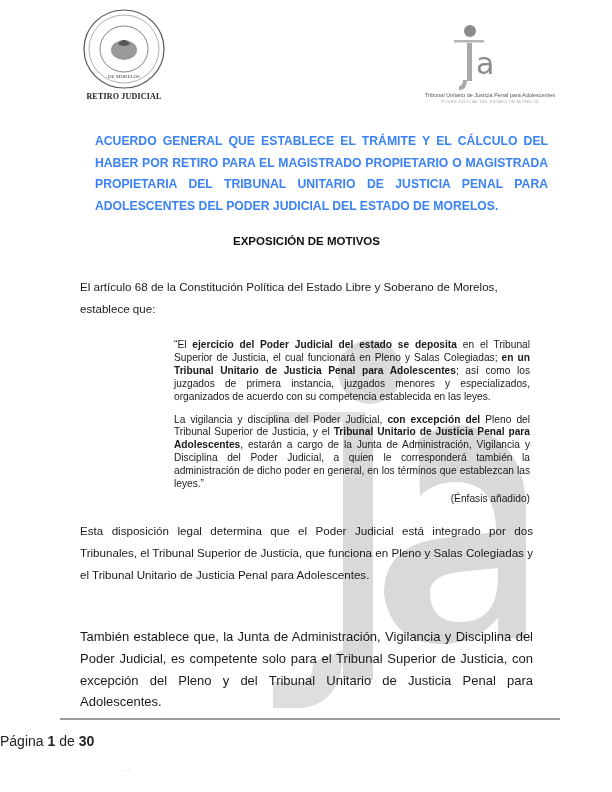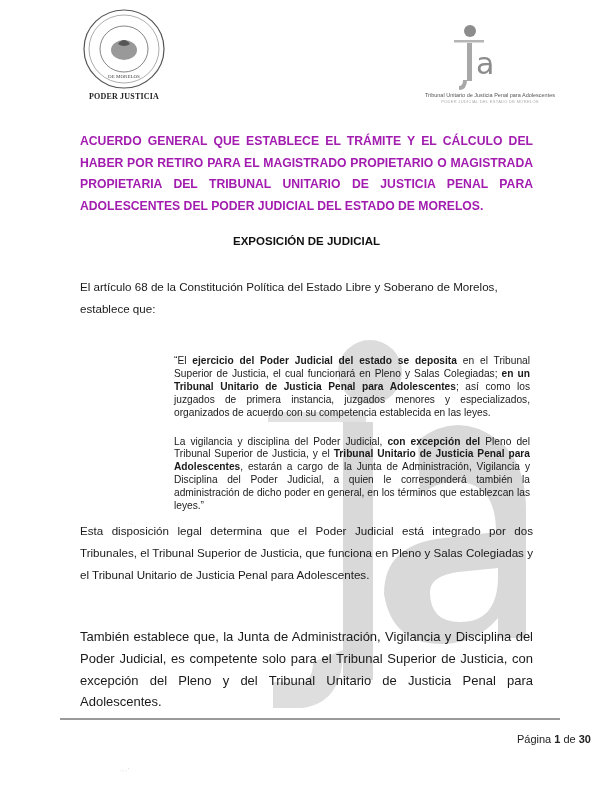--- a/index.html
+++ b/index.html
@@ -9,31 +9,31 @@
   
   .wm { position:absolute; left:0; top:0; width:612px; height:792px; pointer-events:none; }
   
   .seal { left:78px; top:8px; width:92px; height:82px; }
   .pj-label { left:74px; top:92px; width:100px; text-align:center; font-family:"Liberation Serif", serif;
               font-weight:bold; font-size:8px; letter-spacing:0.2px; color:#222; }
   .tja-logo { left:440px; top:22px; width:80px; height:74px; }
   .tja-name { left:410px; top:92px; width:160px; text-align:center; font-size:5.5px; color:#555; white-space:nowrap; }
   .tja-sub { left:420px; top:99px; width:140px; text-align:center; font-size:4px; color:#aaa; letter-spacing:0.3px; white-space:nowrap; }
   
-  .title { left:80px; top:131px; width:453px; font-weight:bold; font-size:12.2px; line-height:21.5px;
-           text-align:justify; text-align-last:left; color:#a21caf; }
+  .title { left:95px; top:131px; width:453px; font-weight:bold; font-size:12.2px; line-height:21.5px;
+           text-align:justify; text-align-last:left; color:#3b82f6; }
   .subtitle { left:80px; top:235px; width:453px; text-align:center; font-weight:bold; font-size:11.5px; color:#111; }
   .p1 { left:80px; top:276px; width:453px; font-size:11.6px; line-height:22px; }
   .quote { left:174px; top:339px; width:356px; font-size:10.2px; line-height:12.9px; text-align:justify; }
-  .quote p { margin:16px 0 10px 0; }
+  .quote p { margin:0 0 10px 0; }
   .quote .emph { text-align:right; margin-top:-8px; }
   .p2 { left:80px; top:520px; width:453px; font-size:11.6px; line-height:21.8px; text-align:justify; }
   .p3 { left:80px; top:626px; width:453px; font-size:13px; line-height:21.8px; text-align:justify; }
   .rule { left:60px; top:718px; width:500px; height:2px; background:#9a9a9a; }
-  .footer { left:0; top:733px; width:591px; text-align:right; font-size:11px; color:#222; }
+  .footer { left:0; top:733px; width:591px; text-align:left; font-size:14px; color:#222; }
   .footer b { font-weight:bold; }
   .specks { left:120px; top:767px; font-size:5px; color:#bbb; }
   .specks2 { left:128px; top:520px; font-size:5px; color:#ccc; }
 </style>
 </head>
 <body>
 
 <svg class="wm" viewBox="0 0 612 792">
   <circle cx="370" cy="372" r="32" fill="#dcdcdc"></circle>
   <rect x="268" y="412" width="98" height="10" fill="#e2e2e2"></rect>
@@ -43,40 +43,41 @@
 </svg>
 
 <svg class="abs seal" viewBox="0 0 92 82">
   <ellipse cx="46" cy="41" rx="40" ry="39" fill="none" stroke="#555" stroke-width="1.2"></ellipse>
   <ellipse cx="46" cy="41" rx="35" ry="34" fill="none" stroke="#777" stroke-width="0.6"></ellipse>
   <ellipse cx="46" cy="41" rx="24" ry="23" fill="none" stroke="#666" stroke-width="0.8"></ellipse>
   <ellipse cx="46" cy="42" rx="13" ry="10" fill="#999"></ellipse>
   <path d="M40 36 q6 -8 12 0 q-6 4 -12 0z" fill="#555"></path>
   <text x="46" y="70" font-size="5" text-anchor="middle" fill="#444" font-family="Liberation Serif, serif">DE MORELOS</text>
 </svg>
-<div class="abs pj-label">PODER JUSTICIA</div>
+<div class="abs pj-label">RETIRO JUDICIAL</div>
 
 <svg class="abs tja-logo" viewBox="0 0 80 74">
   <circle cx="30" cy="9" r="6" fill="#8c8c8c"></circle>
   <rect x="14" y="18" width="30" height="2.5" fill="#b5b5b5"></rect>
   <rect x="27" y="21" width="5" height="38" fill="#a8a8a8"></rect>
   <path d="M27 58 q0 10 -8 10 v-4 q4 0 4 -6z" fill="#a8a8a8"></path>
   <text x="36" y="52" font-size="30" fill="#8c8c8c" font-family="DejaVu Sans, sans-serif">a</text>
 </svg>
 <div class="abs tja-name">Tribunal Unitario de Justicia Penal para Adolescentes</div>
 <div class="abs tja-sub">PODER JUDICIAL DEL ESTADO DE MORELOS</div>
 
 <div class="abs title">ACUERDO GENERAL QUE ESTABLECE EL TRÁMITE Y EL CÁLCULO DEL HABER POR RETIRO PARA EL MAGISTRADO PROPIETARIO O MAGISTRADA PROPIETARIA DEL TRIBUNAL UNITARIO DE JUSTICIA PENAL PARA ADOLESCENTES DEL PODER JUDICIAL DEL ESTADO DE MORELOS.</div>
-<div class="abs subtitle">EXPOSICIÓN DE JUDICIAL</div>
+<div class="abs subtitle">EXPOSICIÓN DE MOTIVOS</div>
 
 <div class="abs p1">El artículo 68 de la Constitución Política del Estado Libre y Soberano de Morelos, establece que:</div>
 
 <div class="abs quote">
   <p><span>“El </span><b>ejercicio del Poder Judicial del estado se deposita</b><span> en el Tribunal Superior de Justicia, el cual funcionará en Pleno y Salas Colegiadas; </span><b>en un Tribunal Unitario de Justicia Penal para Adolescentes</b><span>; así como los juzgados de primera instancia, juzgados menores y especializados, organizados de acuerdo con su competencia establecida en las leyes.</span></p>
   <p><span>La vigilancia y disciplina del Poder Judicial, </span><b>con excepción del</b><span> Pleno del Tribunal Superior de Justicia, y el </span><b>Tribunal Unitario de Justicia Penal para Adolescentes</b><span>, estarán a cargo de la Junta de Administración, Vigilancia y Disciplina del Poder Judicial, a quien le corresponderá también la administración de dicho poder en general, en los términos que establezcan las leyes.”</span></p>
+  <p class="emph">(Énfasis añadido)</p>
 </div>
 
 <div class="abs p2">Esta disposición legal determina que el Poder Judicial está integrado por dos Tribunales, el Tribunal Superior de Justicia, que funciona en Pleno y Salas Colegiadas y el Tribunal Unitario de Justicia Penal para Adolescentes.</div>
 <div class="abs p3">También establece que, la Junta de Administración, Vigilancia y Disciplina del Poder Judicial, es competente solo para el Tribunal Superior de Justicia, con excepción del Pleno y del Tribunal Unitario de Justicia Penal para Adolescentes.</div>
 
 <div class="abs specks2">· : ·</div>
 
 <div class="abs rule"></div>
 <div class="abs footer"><span>Página </span><b>1</b><span> de </span><b>30</b></div>
 <div class="abs specks">·:·.·'</div>

